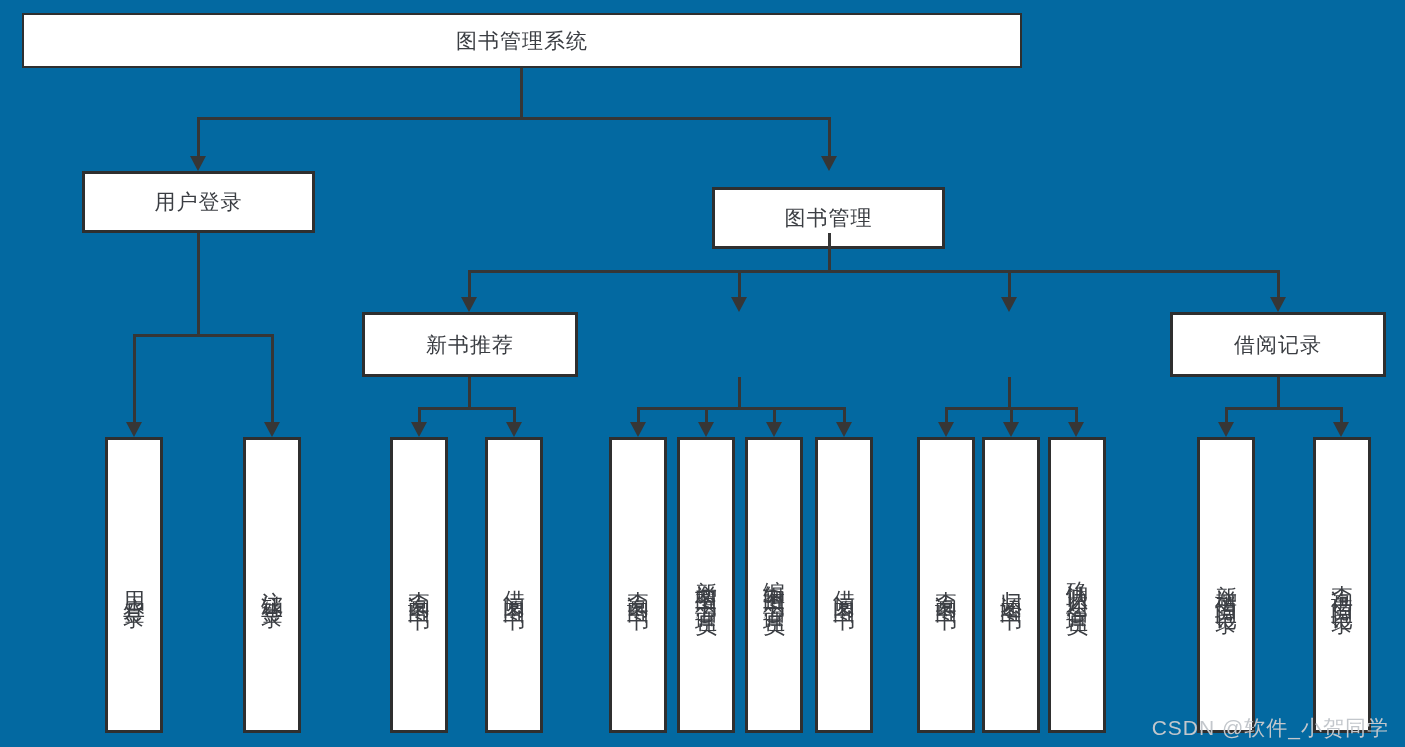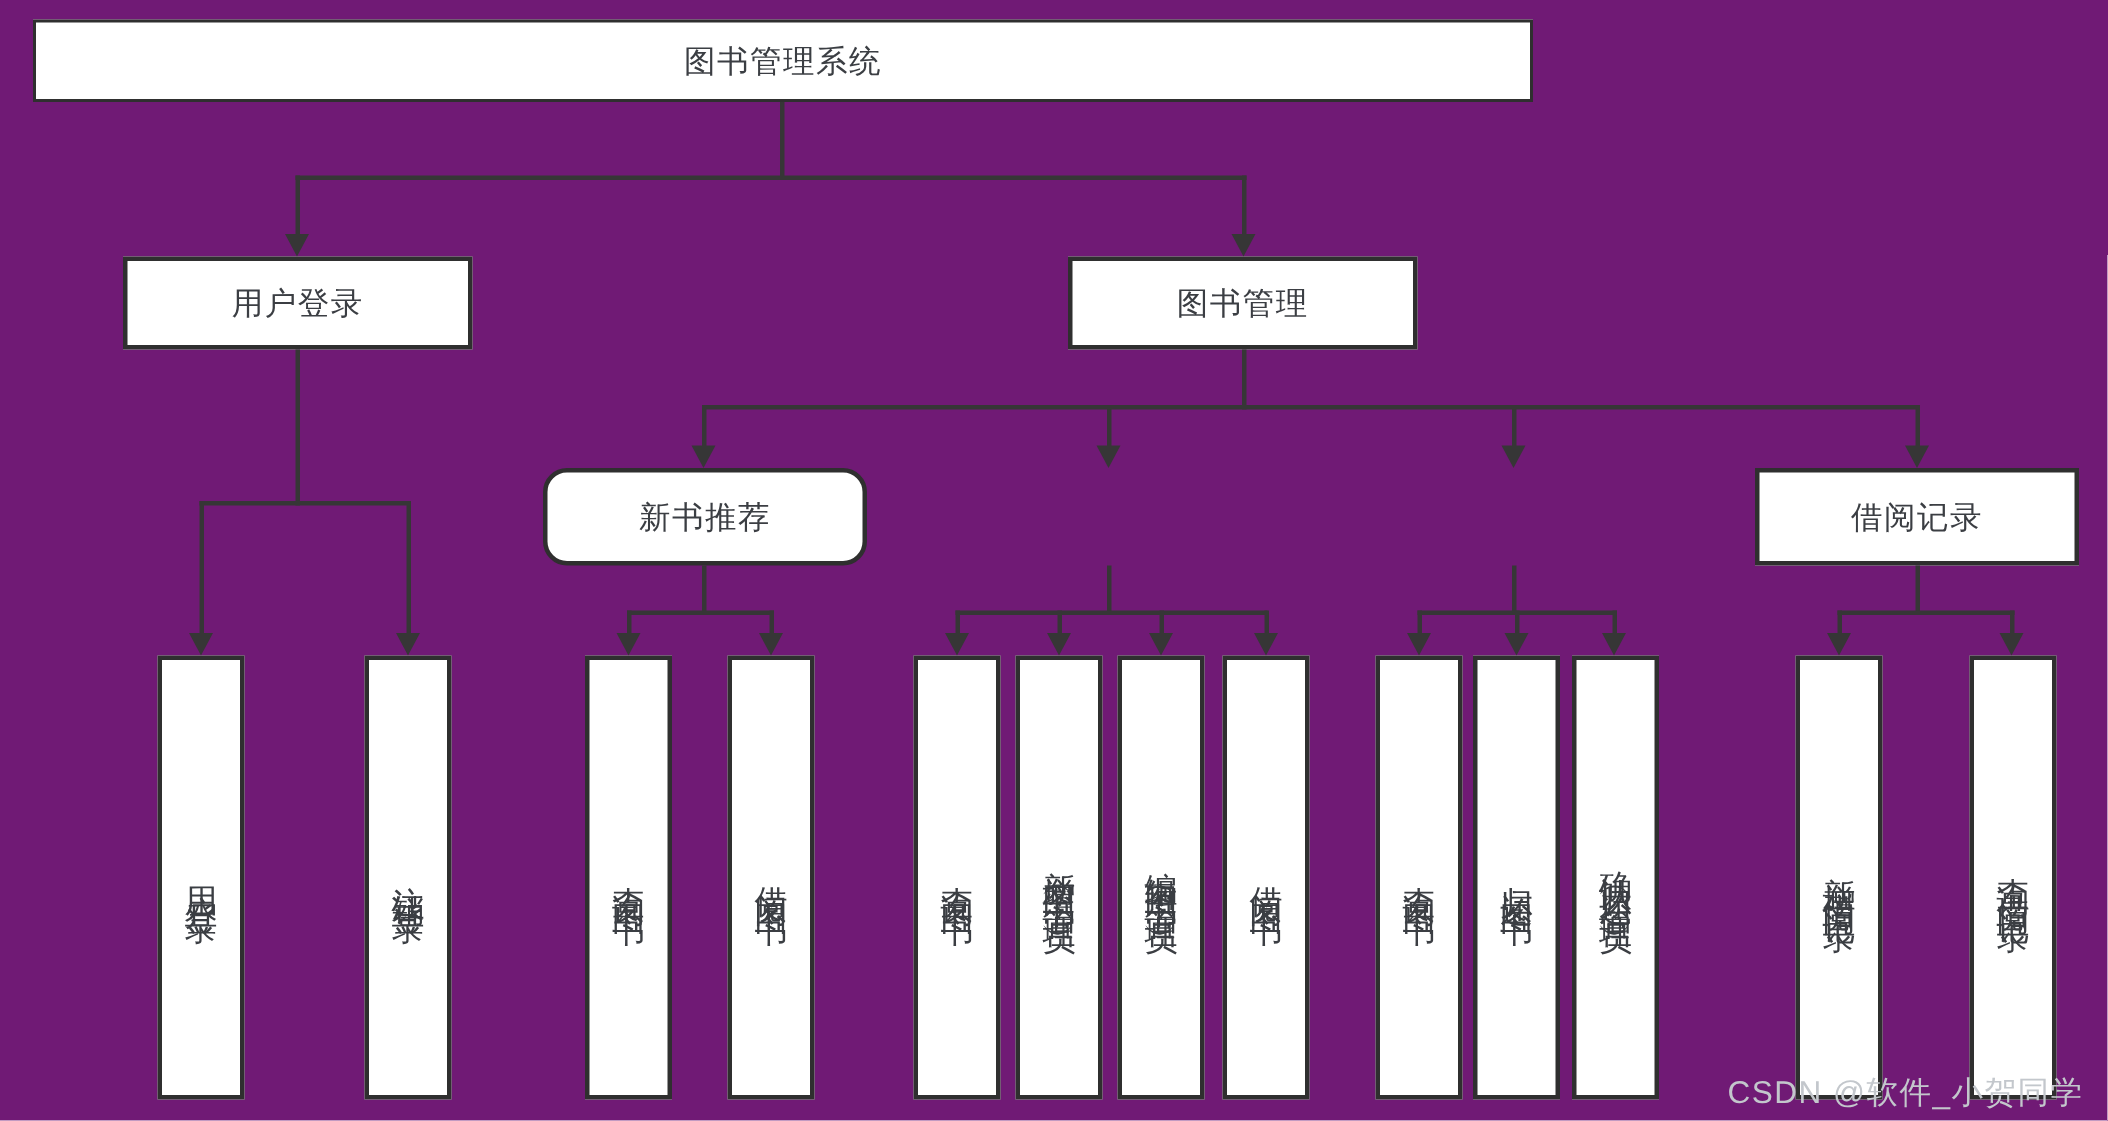--- a/index.html
+++ b/index.html
@@ -1,17 +1,17 @@
 <!DOCTYPE html>
 <html><head>
 <meta charset="utf-8">
 <style>
   html,body{margin:0;padding:0;background:#ffffff;}
   #canvas{
-    position:relative;width:1405px;height:747px;background:#701a75;
+    position:relative;width:1405px;height:747px;background:#0369a1;
     font-family:"Liberation Sans",sans-serif;overflow:hidden;
   }
   .hbox{
     position:absolute;background:#ffffff;border:3px solid #2f2f2f;
     display:flex;align-items:center;justify-content:center;
     font-size:21px;color:#3b3e43;letter-spacing:1px;box-sizing:border-box;
   }
   .topbox{border-width:2px;}
   .leaf{
     position:absolute;top:437px;width:58px;height:296px;
@@ -40,25 +40,25 @@
 
 <div id="canvas">
 
   <div class="hbox topbox" style="left:22px;top:13px;width:1000px;height:55px;">
     <span>图书管理系统</span>
   </div>
 
   <div class="hbox" style="left:82px;top:171px;width:233px;height:62px;">
     <span>用户登录</span>
   </div>
-  <div class="hbox" style="left:712px;top:171px;width:233px;height:62px;">
+  <div class="hbox" style="left:712px;top:187px;width:233px;height:62px;">
     <span>图书管理</span>
   </div>
 
-  <div class="hbox" style="left:362px;top:312px;width:216px;height:65px;border-radius:16px;">
+  <div class="hbox" style="left:362px;top:312px;width:216px;height:65px;">
     <span>新书推荐</span>
   </div>
   <div class="hbox" style="left:1170px;top:312px;width:216px;height:65px;justify-content:center;">
     <span>借阅记录</span>
   </div>
 
   <div class="leaf" style="left:105px;">
     <span>用户登录</span>
   </div>
   <div class="leaf" style="left:243px;">

